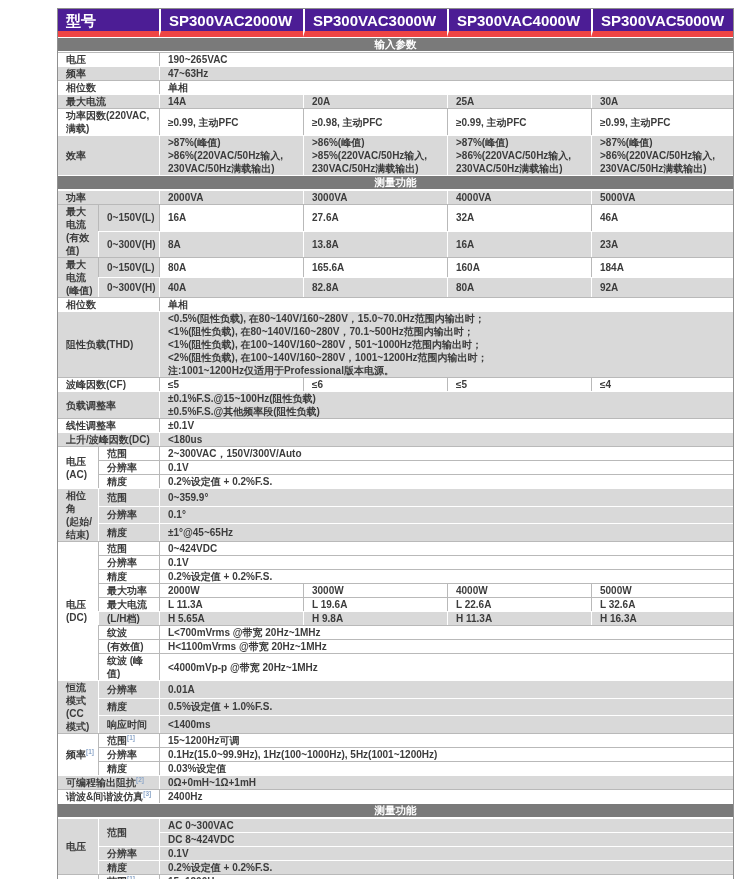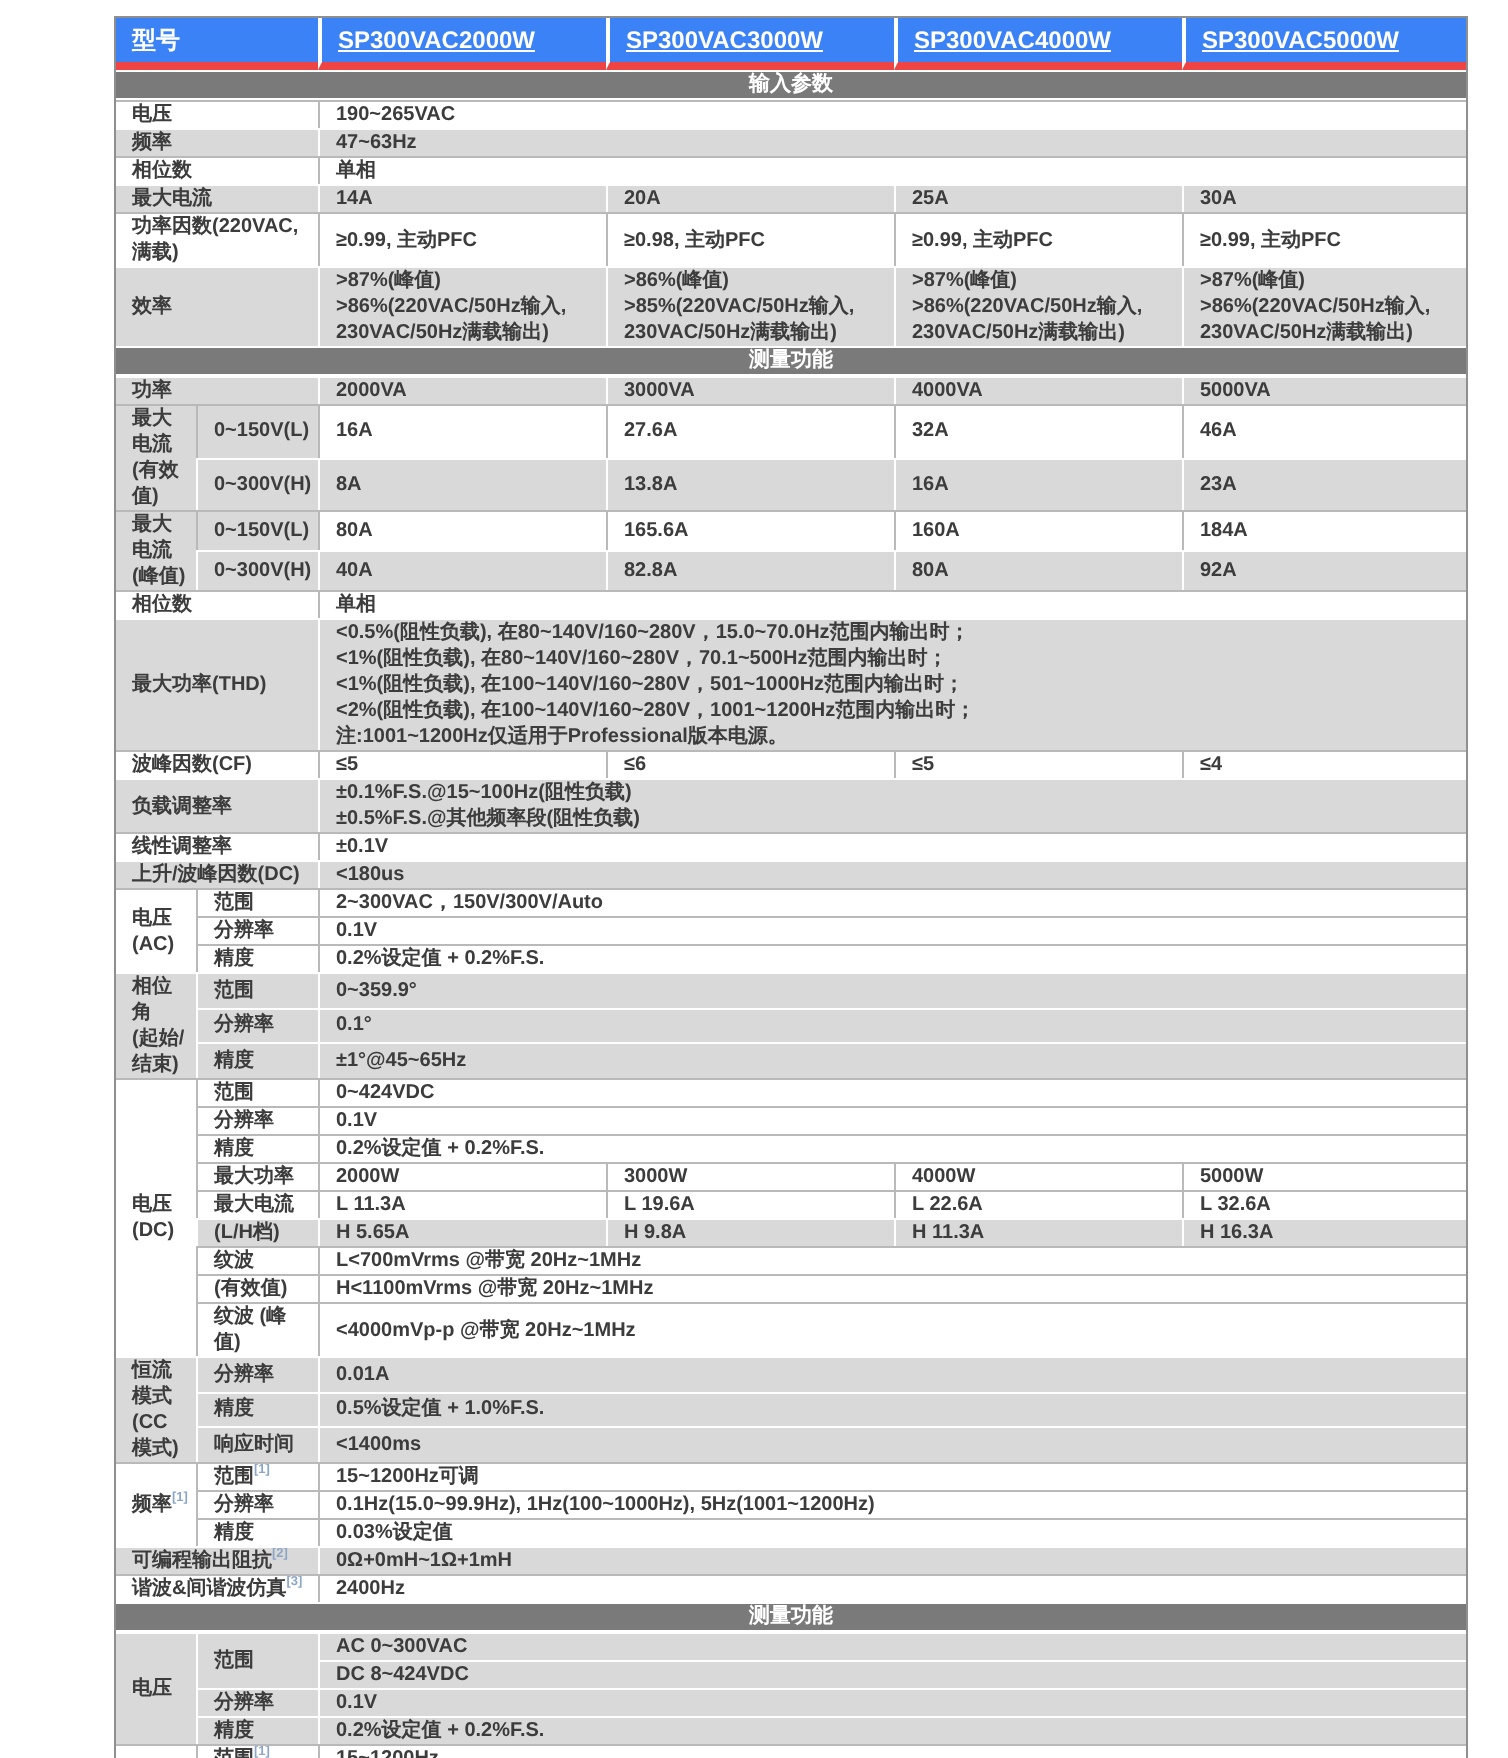--- a/index.html
+++ b/index.html
@@ -1,21 +1,21 @@
 <!DOCTYPE html>
 <html><head>
 <meta charset="utf-8">
 <style>
   html,body{margin:0;padding:0;background:#fff;}
   body{width:754px;height:879px;overflow:hidden;font-family:"Liberation Sans","DejaVu Sans",sans-serif;}
   table{border-collapse:separate;border-spacing:0;table-layout:fixed;width:675px;margin:8px 0 0 57px;border:1px solid #8f8f8f;}
   col.c-lbl{width:40px}col.c-sub{width:61px}col.c-v{width:144px}col.c-v4{width:142px}
   th,td{font-size:10px;font-weight:700;color:#3c3c3c;vertical-align:middle;text-align:left;line-height:13px;padding:0 4px 0 8px;white-space:pre-line;overflow:hidden;}
-  thead th{background:#3b82f6;color:#ffffff;height:22px;font-size:12px;border-bottom:4px solid #ef4444;}
-  thead th.mdl{border-left:2px solid #ffffff;text-decoration:underline;}
+  thead th{background:#4c1d95;color:#ffffff;height:22px;font-size:15px;border-bottom:6px solid #ef4444;}
+  thead th.mdl{border-left:2px solid #ffffff;}
   td.section{background:#7a7a7a;color:#ffffff;text-align:center;height:13px;font-size:10.5px;border-top:1px solid #ffffff;border-bottom:1px solid #ffffff;padding:0;}
   tr.r{height:13px;}
   tr.w td{background:#ffffff;border-top:1px solid #b9b9b9;border-left:1px solid #b9b9b9;}
   tr.g td{background:#d9d9d9;border-top:1px solid #ffffff;border-left:1px solid #ffffff;}
   td.cg{background:#d9d9d9 !important;}
   td.nbl{border-left:0 !important;}
   sup.fn{font-size:6.5px;color:#8ca6c8;font-weight:700;vertical-align:super;line-height:0;}
 </style>
 </head>
 <body>
@@ -123,21 +123,21 @@
         <td>40A</td>
         <td>82.8A</td>
         <td>80A</td>
         <td>92A</td>
       </tr>
       <tr class="r w">
         <td class="nbl" colspan="2"><span>相位数</span></td>
         <td colspan="4">单相</td>
       </tr>
       <tr class="r g">
-        <td class="nbl" colspan="2"><span>最大功率(THD)</span></td>
+        <td class="nbl" colspan="2"><span>阻性负载(THD)</span></td>
         <td colspan="4">&lt;0.5%(阻性负载), 在80~140V/160~280V，15.0~70.0Hz范围内输出时；
 &lt;1%(阻性负载), 在80~140V/160~280V，70.1~500Hz范围内输出时；
 &lt;1%(阻性负载), 在100~140V/160~280V，501~1000Hz范围内输出时；
 &lt;2%(阻性负载), 在100~140V/160~280V，1001~1200Hz范围内输出时；
 注:1001~1200Hz仅适用于Professional版本电源。</td>
       </tr>
       <tr class="r w">
         <td class="nbl" colspan="2"><span>波峰因数(CF)</span></td>
         <td>≤5</td>
         <td>≤6</td>

